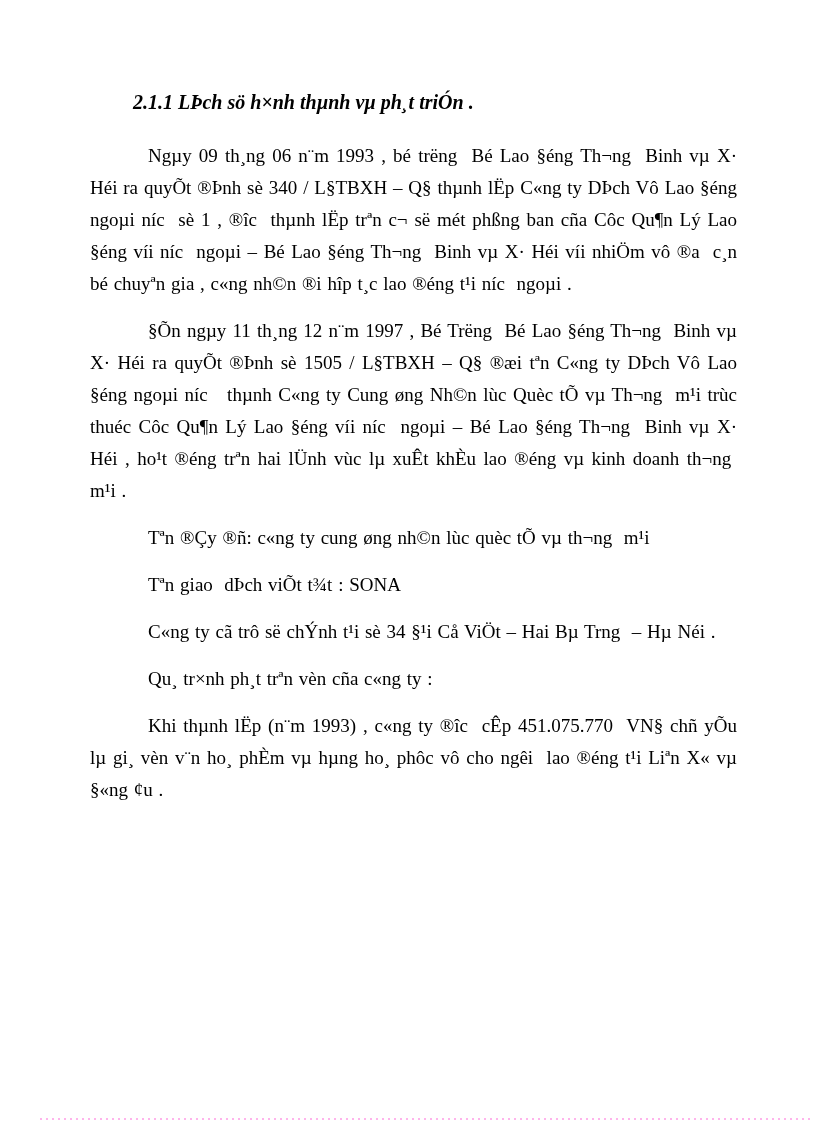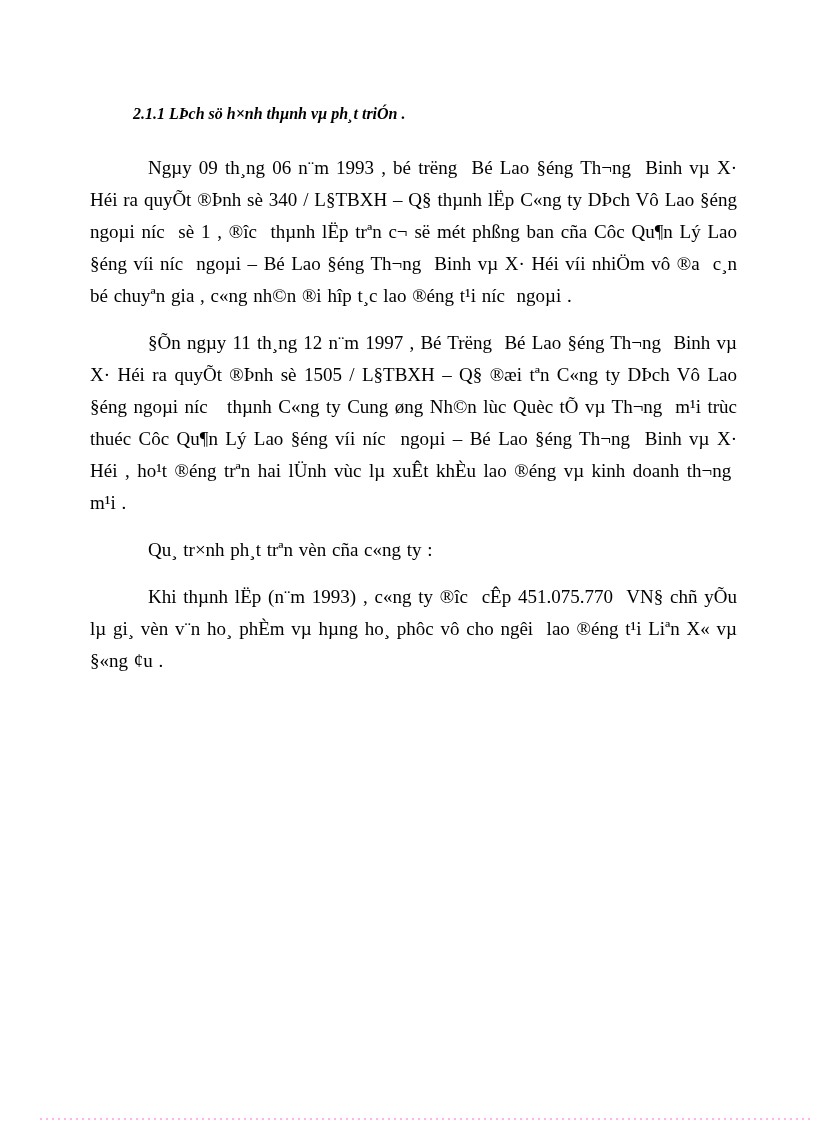--- a/index.html
+++ b/index.html
@@ -16,26 +16,26 @@
     font-family: "Liberation Serif", serif;
     color: #000000;
   }
   .content {
     position: absolute;
     top: 86px;
     left: 90px;
     width: 647px;
   }
   .heading {
-    font-size: 16px;
+    font-size: 20px;
     font-weight: bold;
     font-style: italic;
     line-height: 32px;
     text-indent: 43px;
-    margin: 12px 0 22px 0;
+    margin: 0 0 22px 0;
     white-space: pre-wrap;
   }
   .para {
     font-size: 19px;
     line-height: 32px;
     text-align: justify;
     text-indent: 58px;
     margin: 4px 0 15px 0;
     word-spacing: 1px;
   }
@@ -54,18 +54,21 @@
 </style>
 </head>
 <body>
 
 <div class="page">
   <div class="content">
     <h2 class="heading">2.1.1 LÞch sö h×nh thµnh vµ ph¸t triÓn .</h2>
     <div id="paragraphs">
         <p class="para">Ngµy 09 th¸ng 06 n¨m 1993 , bé trëng&nbsp; Bé Lao §éng Th¬ng&nbsp; Binh vµ X· Héi ra quyÕt ®Þnh sè 340 / L§TBXH – Q§ thµnh lËp C«ng ty DÞch Vô Lao §éng ngoµi níc&nbsp; sè 1 , ®îc&nbsp; thµnh lËp trªn c¬ së mét phßng ban cña Côc Qu¶n Lý Lao §éng víi níc&nbsp; ngoµi – Bé Lao §éng Th¬ng&nbsp; Binh vµ X· Héi víi nhiÖm vô ®a&nbsp; c¸n bé chuyªn gia , c«ng nh©n ®i hîp t¸c lao ®éng t¹i níc&nbsp; ngoµi .</p>
         <p class="para">§Õn ngµy 11 th¸ng 12 n¨m 1997 , Bé Trëng&nbsp; Bé Lao §éng Th¬ng&nbsp; Binh vµ X· Héi ra quyÕt ®Þnh sè 1505 / L§TBXH – Q§ ®æi tªn C«ng ty DÞch Vô Lao §éng ngoµi níc&nbsp;&nbsp; thµnh C«ng ty Cung øng Nh©n lùc Quèc tÕ vµ Th¬ng&nbsp; m¹i trùc thuéc Côc Qu¶n Lý Lao §éng víi níc&nbsp; ngoµi – Bé Lao §éng Th¬ng&nbsp; Binh vµ X· Héi , ho¹t ®éng trªn hai lÜnh vùc lµ xuÊt khÈu lao ®éng vµ kinh doanh th¬ng&nbsp; m¹i .</p>
+        <p class="para">Tªn ®Çy ®ñ: c«ng ty cung øng nh©n lùc quèc tÕ vµ th¬ng&nbsp; m¹i</p>
+        <p class="para">Tªn giao&nbsp; dÞch viÕt t¾t : SONA</p>
+        <p class="para">C«ng ty cã trô së chÝnh t¹i sè 34 §¹i Cå ViÖt – Hai Bµ Trng&nbsp; – Hµ Néi .</p>
         <p class="para">Qu¸ tr×nh ph¸t trªn vèn cña c«ng ty :</p>
         <p class="para">Khi thµnh lËp (n¨m 1993) , c«ng ty ®îc&nbsp; cÊp 451.075.770&nbsp; VN§ chñ yÕu lµ gi¸ vèn v¨n ho¸ phÈm vµ hµng ho¸ phôc vô cho ngêi&nbsp; lao ®éng t¹i Liªn X« vµ §«ng ¢u .</p>
       </div>
   </div>
   <div class="page-edge-dots"></div>
 </div>
 
 </body></html>

